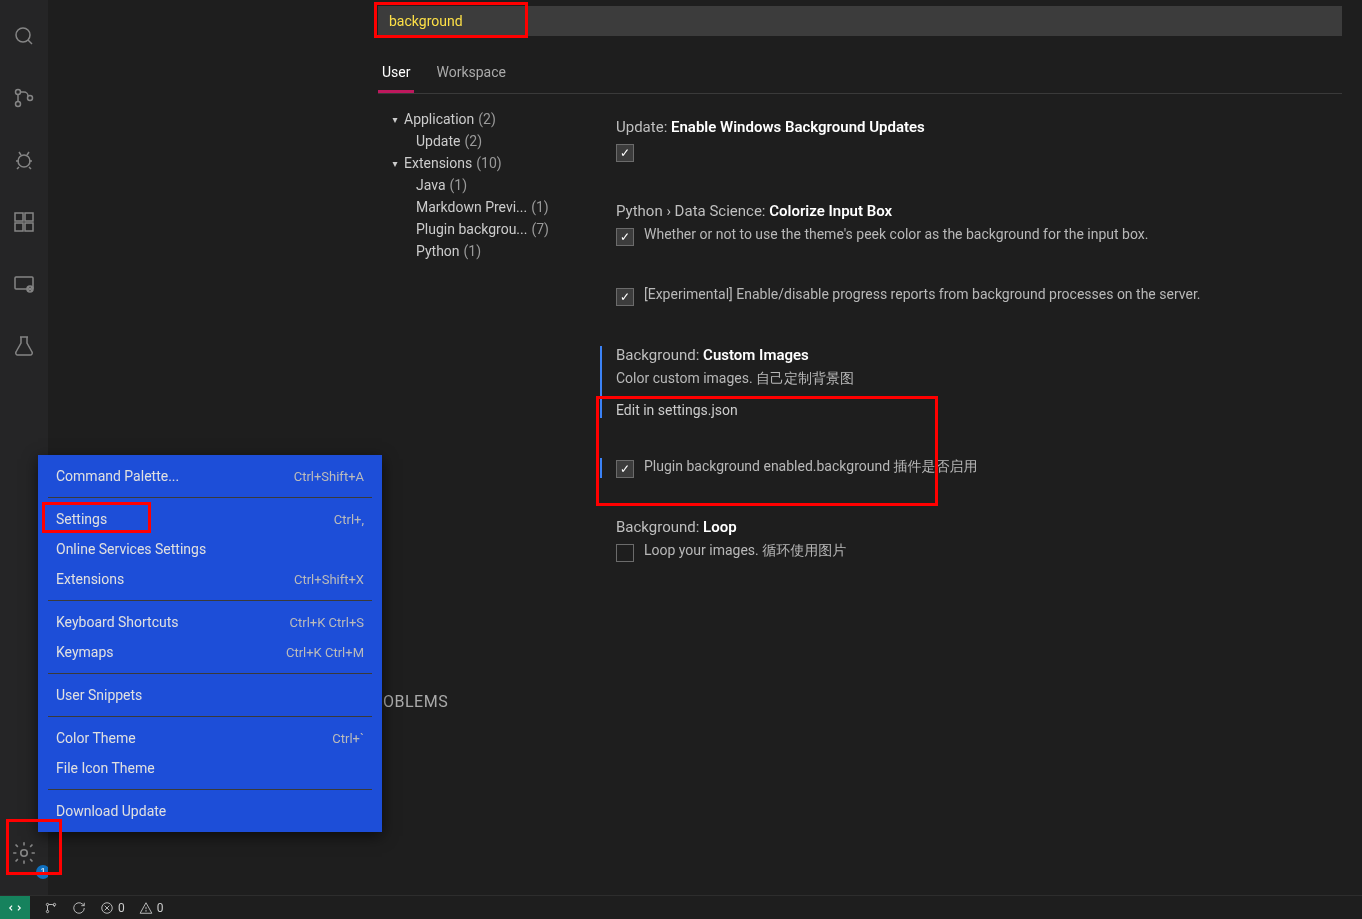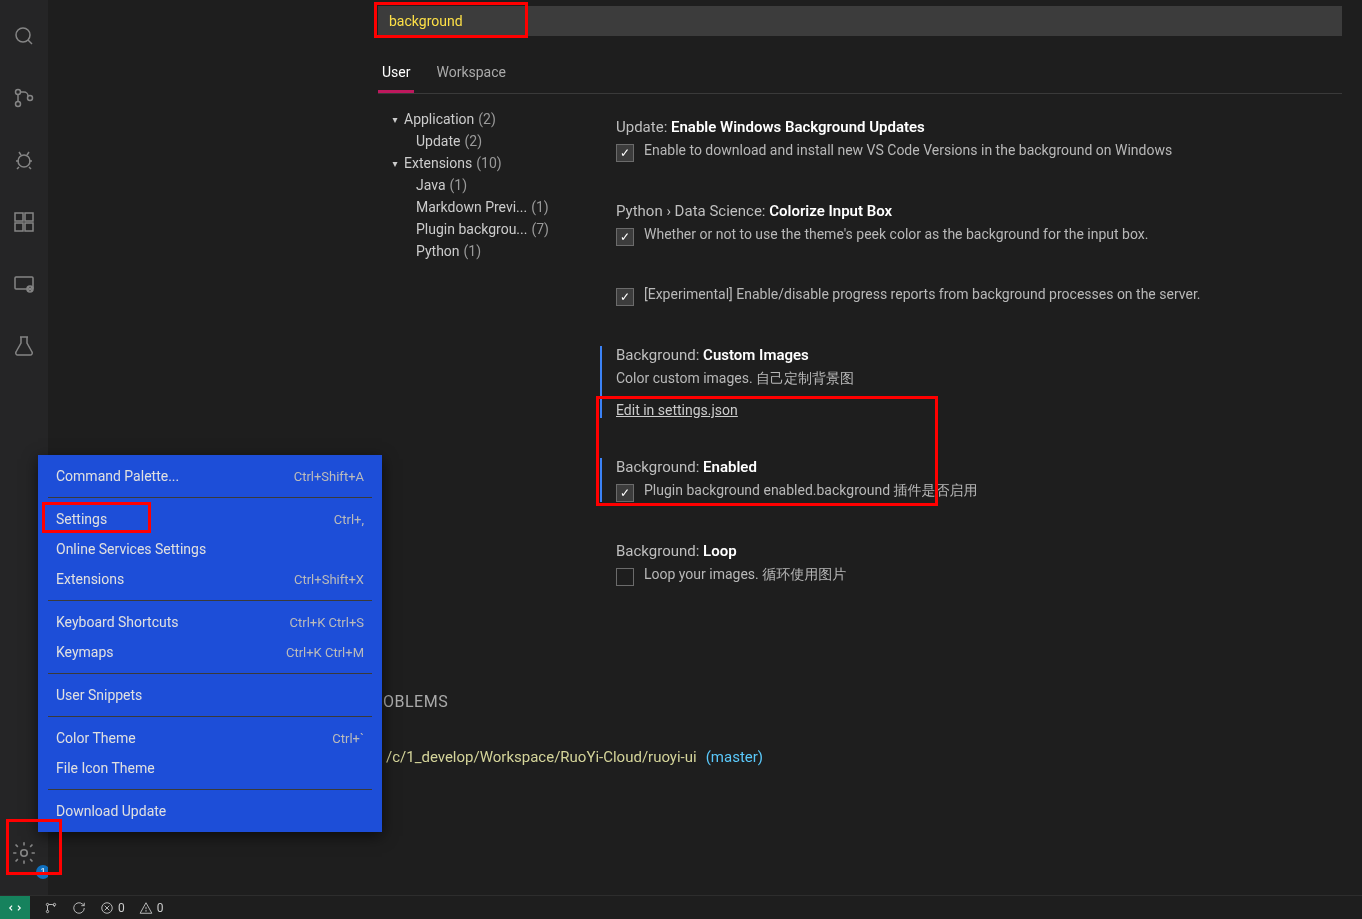--- a/index.html
+++ b/index.html
@@ -30,21 +30,21 @@
 
 .settings-list { position: absolute; left: 568px; top: 118px; right: 20px; }
 .setting { margin-bottom: 40px; }
 .setting-title { color: #cccccc; font-size: 15px; margin-bottom: 6px; }
 .setting-title .scope { color: #bfbfbf; font-weight: 400; }
 .setting-title .name { color: #ffffff; font-weight: 600; }
 .checkbox-row { display: flex; align-items: flex-start; gap: 10px; color: #b8b8b8; font-size: 14px; }
 .checkbox { width: 18px; height: 18px; border: 1px solid #6b6b6b; background: #3c3c3c; display: inline-flex; align-items: center; justify-content: center; font-size: 12px; color: #fff; flex-shrink: 0; margin-top: 2px; }
 .checkbox.unchecked { background: transparent; }
 .desc { color: #b8b8b8; font-size: 14px; margin-top: 4px; }
-.link { color: #cccccc; text-decoration: underline; cursor: pointer; display: inline-block; margin-top: 14px; }
+.link { color: #cccccc; cursor: pointer; display: inline-block; margin-top: 14px; }
 .indicator { border-left: 2px solid #3b82f6; padding-left: 14px; margin-left: -16px; }
 .highlight-box { border: 3px solid #ff0000; position: absolute; pointer-events: none; z-index: 40; }
 
 .panel-tab { position: absolute; left: 335px; top: 692px; color: #aaaaaa; font-size: 16px; letter-spacing: 0.5px; text-transform: uppercase; }
 
 .terminal-line { position: absolute; left: 338px; top: 748px; font-family: Consolas, Monaco, monospace; font-size: 15px; }
 .term-path { color: #d4d49a; }
 .term-branch { color: #5ac8fa; }
 
 .context-menu { position: absolute; left: 38px; top: 455px; width: 344px; background: #1d4ed8; box-shadow: 0 4px 14px rgba(0,0,0,0.6); z-index: 100; padding: 6px 0; }
@@ -163,21 +163,20 @@
       <span class="count">(1)</span>
     </div>
   </div>
 
   <div class="settings-list">
 
     <div class="setting">
       <div class="setting-title"><span class="scope">Update: </span><span class="name">Enable Windows Background Updates</span></div>
       <div class="checkbox-row">
         <span class="checkbox">✓</span>
-        <span>Enable to download and install new VS Code Versions in the background on Windows</span>
       </div>
     </div>
 
     <div class="setting">
       <div class="setting-title"><span class="scope">Python › Data Science: </span><span class="name">Colorize Input Box</span></div>
       <div class="checkbox-row">
         <span class="checkbox">✓</span>
         <span>Whether or not to use the theme's peek color as the background for the input box.</span>
       </div>
     </div>
@@ -189,46 +188,40 @@
       </div>
     </div>
 
     <div class="setting indicator">
       <div class="setting-title"><span class="scope">Background: </span><span class="name">Custom Images</span></div>
       <div class="desc">Color custom images. 自己定制背景图</div>
       <a class="link">Edit in settings.json</a>
     </div>
 
     <div class="setting indicator">
-      <div class="setting-title"><span class="scope">Background: </span><span class="name">Enabled</span></div>
       <div class="checkbox-row">
         <span class="checkbox">✓</span>
         <span>Plugin background enabled.background 插件是否启用</span>
       </div>
     </div>
 
     <div class="setting">
       <div class="setting-title"><span class="scope">Background: </span><span class="name">Loop</span></div>
       <div class="checkbox-row">
         <span class="checkbox unchecked"></span>
         <span>Loop your images. 循环使用图片</span>
       </div>
     </div>
 
   </div>
 
   <div class="highlight-box" style="left:548px; top:396px; width:342px; height:110px;"></div>
 
   <div class="panel-tab">OBLEMS</div>
 
-  <div class="terminal-line">
-    <span class="term-path">/c/1_develop/Workspace/RuoYi-Cloud/ruoyi-ui</span>
-    <span> </span>
-    <span class="term-branch">(master)</span>
-  </div>
 
 </div>
 
 <div class="context-menu">
   <div class="menu-item">
     <span>Command Palette...</span>
     <span class="menu-shortcut">Ctrl+Shift+A</span>
   </div>
   <div class="menu-sep"></div>
   <div class="menu-item">

